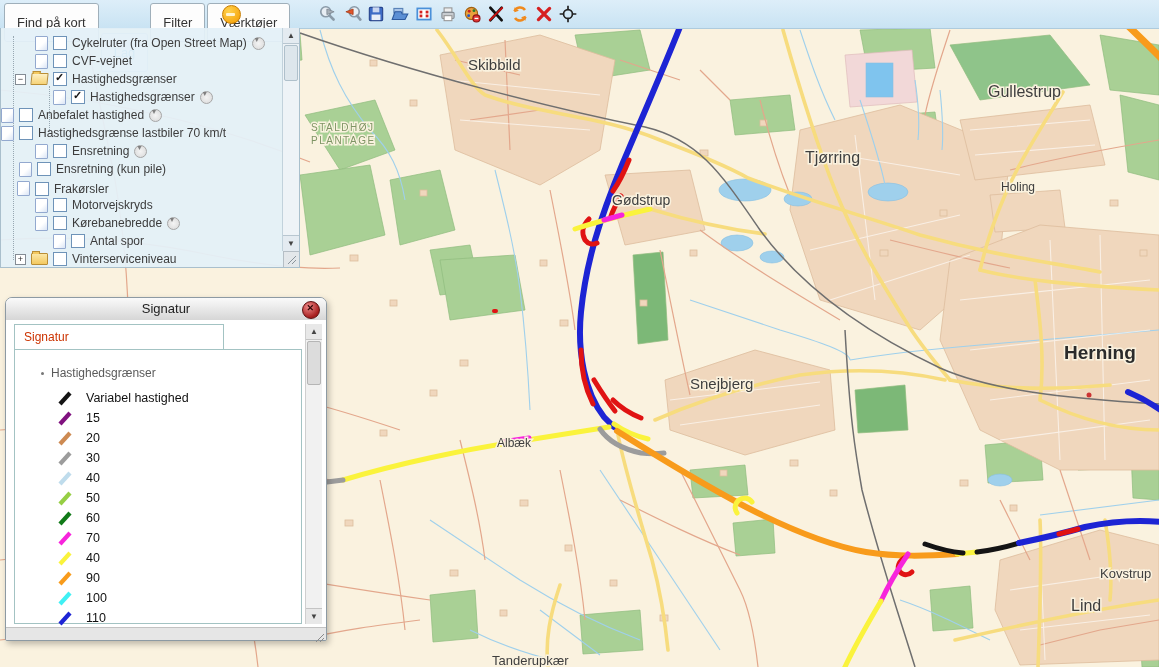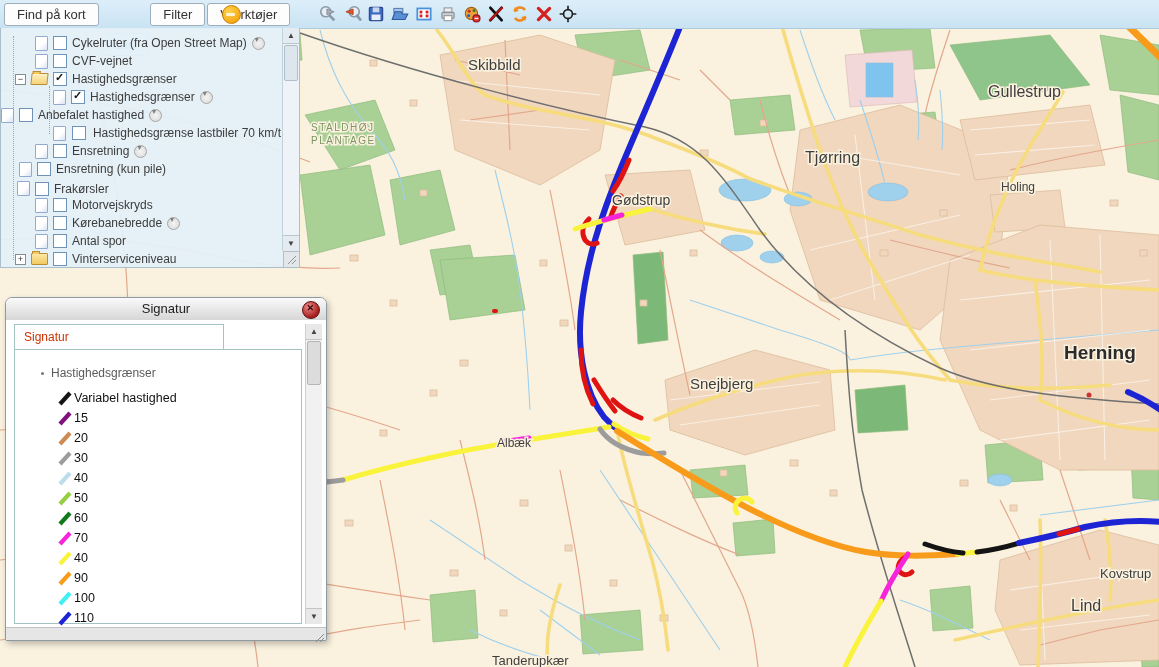--- a/index.html
+++ b/index.html
@@ -3,21 +3,21 @@
 <meta charset="utf-8">
 <style>
   html,body{margin:0;padding:0;background:#fff;}
   #app{position:relative;width:1159px;height:667px;overflow:hidden;
        font-family:"Liberation Sans",sans-serif;-webkit-user-select:none;}
   #map{position:absolute;left:0;top:0;}
   
   #topbar{position:absolute;left:0;top:0;width:1159px;height:28px;
     background:linear-gradient(#ddeef9,#c9e3f3);border-bottom:1px solid #aecbdd;}
   #tabstrip{position:absolute;left:4px;top:3px;display:flex;gap:2px;}
-  .tab{height:17px;padding:2px 12px;background:#fdfdfd;border:1px solid #9fafba;
+  .tab{height:17px;padding:10px 12px;background:#fdfdfd;border:1px solid #9fafba;
     border-radius:3px;font-size:13px;color:#333;line-height:17px;cursor:pointer;white-space:nowrap;}
   .tab.active{color:#2e9fd9;background:#f4fafd;border-color:#a8c6d6;margin-top:30px;}
   #collapse-btn{position:absolute;left:222px;top:5px;width:17px;height:17px;border-radius:50%;
     background:radial-gradient(circle at 35% 30%,#ffd24d,#f49b00);border:1px solid #c87e00;}
   #collapse-btn::after{content:"";position:absolute;left:3px;top:7px;width:9px;height:3px;
     background:#fff3d0;border-radius:1px;}
   #toolbar-icons{position:absolute;left:318px;top:4px;display:flex;gap:4px;}
   .ticon{width:20px;height:20px;cursor:pointer;}
   
   #layer-panel{position:absolute;left:0;top:28px;width:300px;height:240px;
@@ -58,21 +58,21 @@
     background:radial-gradient(circle at 35% 30%,#f08a8a,#a51d1d 70%);border:1px solid #5e0f0f;cursor:pointer;}
   #legend-close::after{content:"✕";position:absolute;left:3.5px;top:1px;font-size:9px;color:#2d0505;font-weight:bold;}
   #legend-body{position:absolute;left:0;top:22px;right:0;bottom:12px;background:#fff;overflow:hidden;}
   #legend-tab{position:absolute;left:8px;top:4px;width:210px;height:25px;background:#fff;
     border:1px solid #a3c3c3;border-bottom:none;z-index:2;font-size:12px;color:#cc3300;
     line-height:25px;padding-left:9px;box-sizing:border-box;cursor:pointer;}
   #legend-pane{position:absolute;left:8px;top:29px;right:24px;bottom:4px;background:#fff;
     border:1px solid #a3c3c3;box-sizing:border-box;}
   .leg-group{display:flex;align-items:center;gap:7px;margin:16px 0 8px 26px;font-size:12px;color:#5a5a5a;}
   .leg-bullet{width:3px;height:3px;border-radius:50%;background:#777;}
-  .leg-row{display:flex;align-items:center;height:20px;gap:0;padding-left:42px;font-size:12.5px;color:#111;}
+  .leg-row{display:flex;align-items:center;height:20px;gap:12px;padding-left:42px;font-size:12.5px;color:#111;}
   #legend-bottom{position:absolute;left:0;bottom:0;right:0;height:12px;background:#e6e6e6;
     border-top:1px solid #c2c2c2;border-radius:0 0 2px 2px;}
 </style>
 </head>
 <body>
 
 <div id="app">
 
   <svg id="map" width="1159" height="667" viewBox="0 0 1159 667">
     <rect x="0" y="0" width="1159" height="667" fill="#faf2df"></rect>
@@ -370,21 +370,21 @@
           <span class="cb checked"></span>
           <span>Hastighedsgrænser</span>
           <span class="zv"></span>
         </div>
         <div class="tree-row" style=" text-align: right;">
           <span class="pg"></span>
           <span class="cb"></span>
           <span>Anbefalet hastighed</span>
           <span class="zv"></span>
         </div>
-        <div class="tree-row" style="padding-left: 52px; justify-content: space-between;">
+        <div class="tree-row" style="">
           <span class="pg"></span>
           <span class="cb"></span>
           <span>Hastighedsgrænse lastbiler 70 km/t</span>
         </div>
         <div class="tree-row" style="padding-left: 34px;">
           <span class="pg"></span>
           <span class="cb"></span>
           <span>Ensretning</span>
           <span class="zv"></span>
         </div>
@@ -402,21 +402,21 @@
           <span class="pg"></span>
           <span class="cb"></span>
           <span>Motorvejskryds</span>
         </div>
         <div class="tree-row" style="padding-left: 34px;">
           <span class="pg"></span>
           <span class="cb"></span>
           <span>Kørebanebredde</span>
           <span class="zv"></span>
         </div>
-        <div class="tree-row" style="padding-left: 34px;">
+        <div class="tree-row" style="padding-left: 52px;">
           <span class="pg"></span>
           <span class="cb"></span>
           <span>Antal spor</span>
         </div>
         <div class="tree-row" style="padding-left: 14px;">
           <span class="exp">+</span>
           <span class="fold"></span>
           <span class="cb"></span>
           <span>Vinterserviceniveau</span>
         </div>

